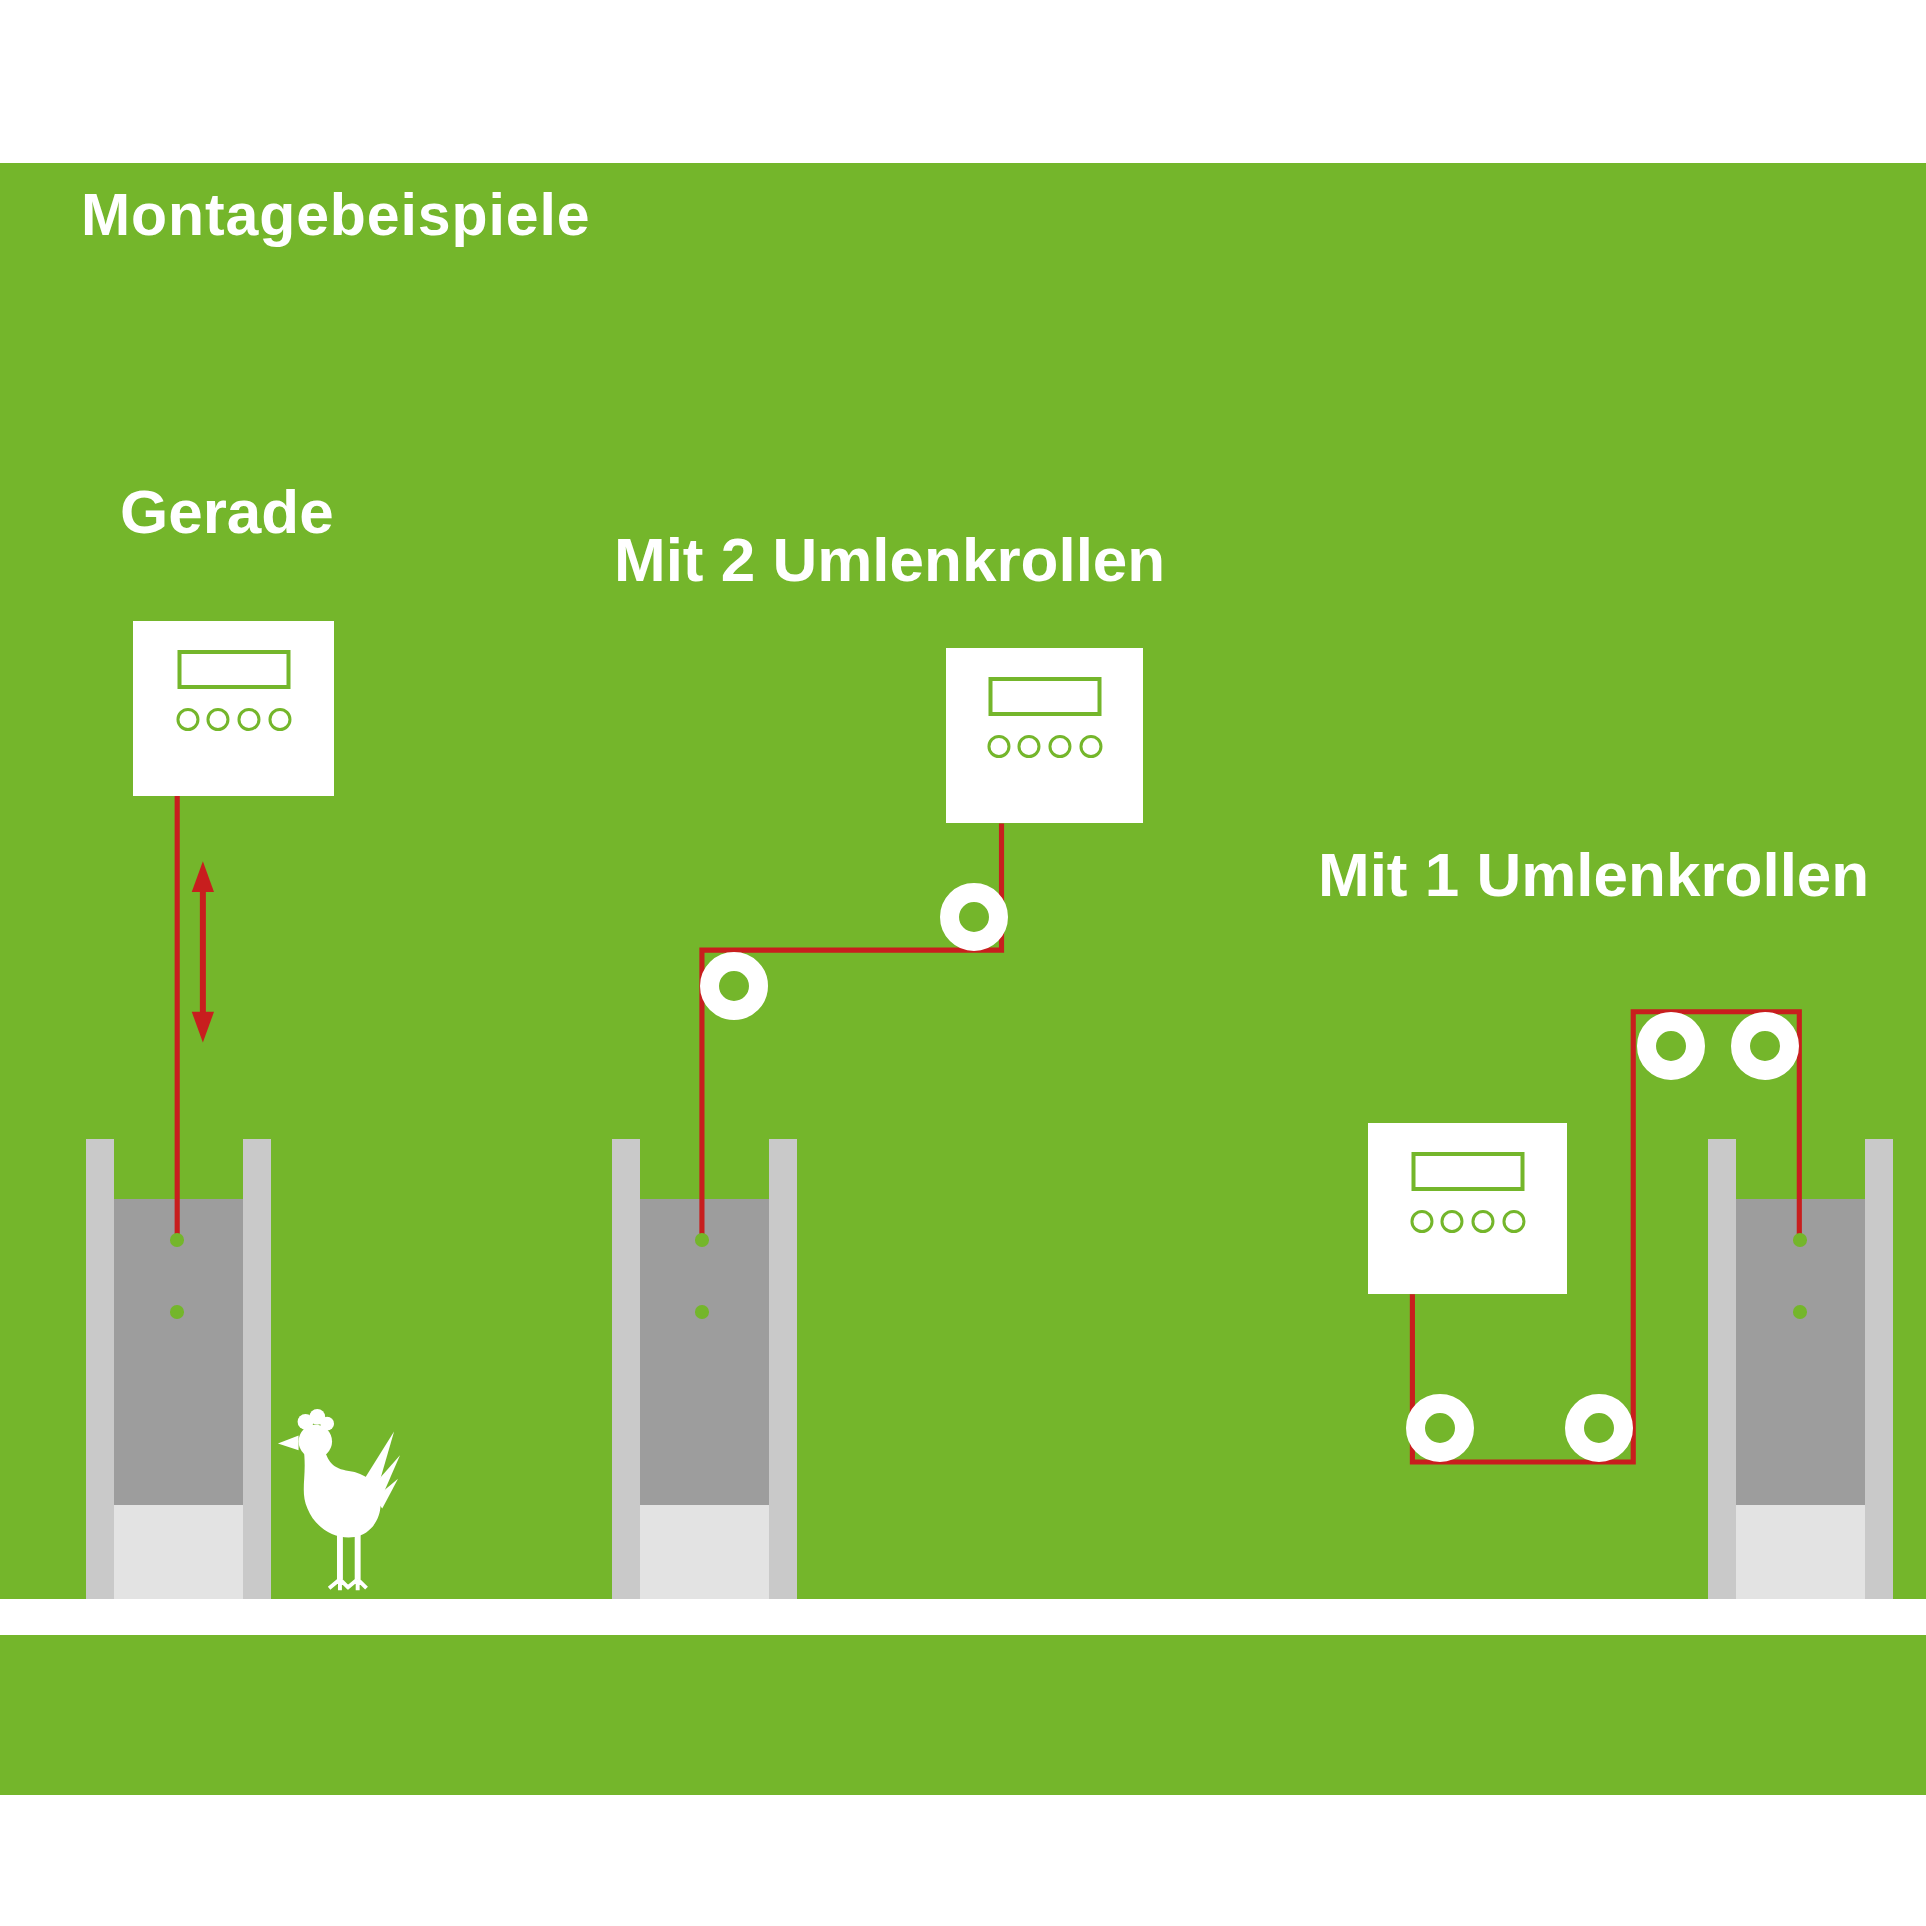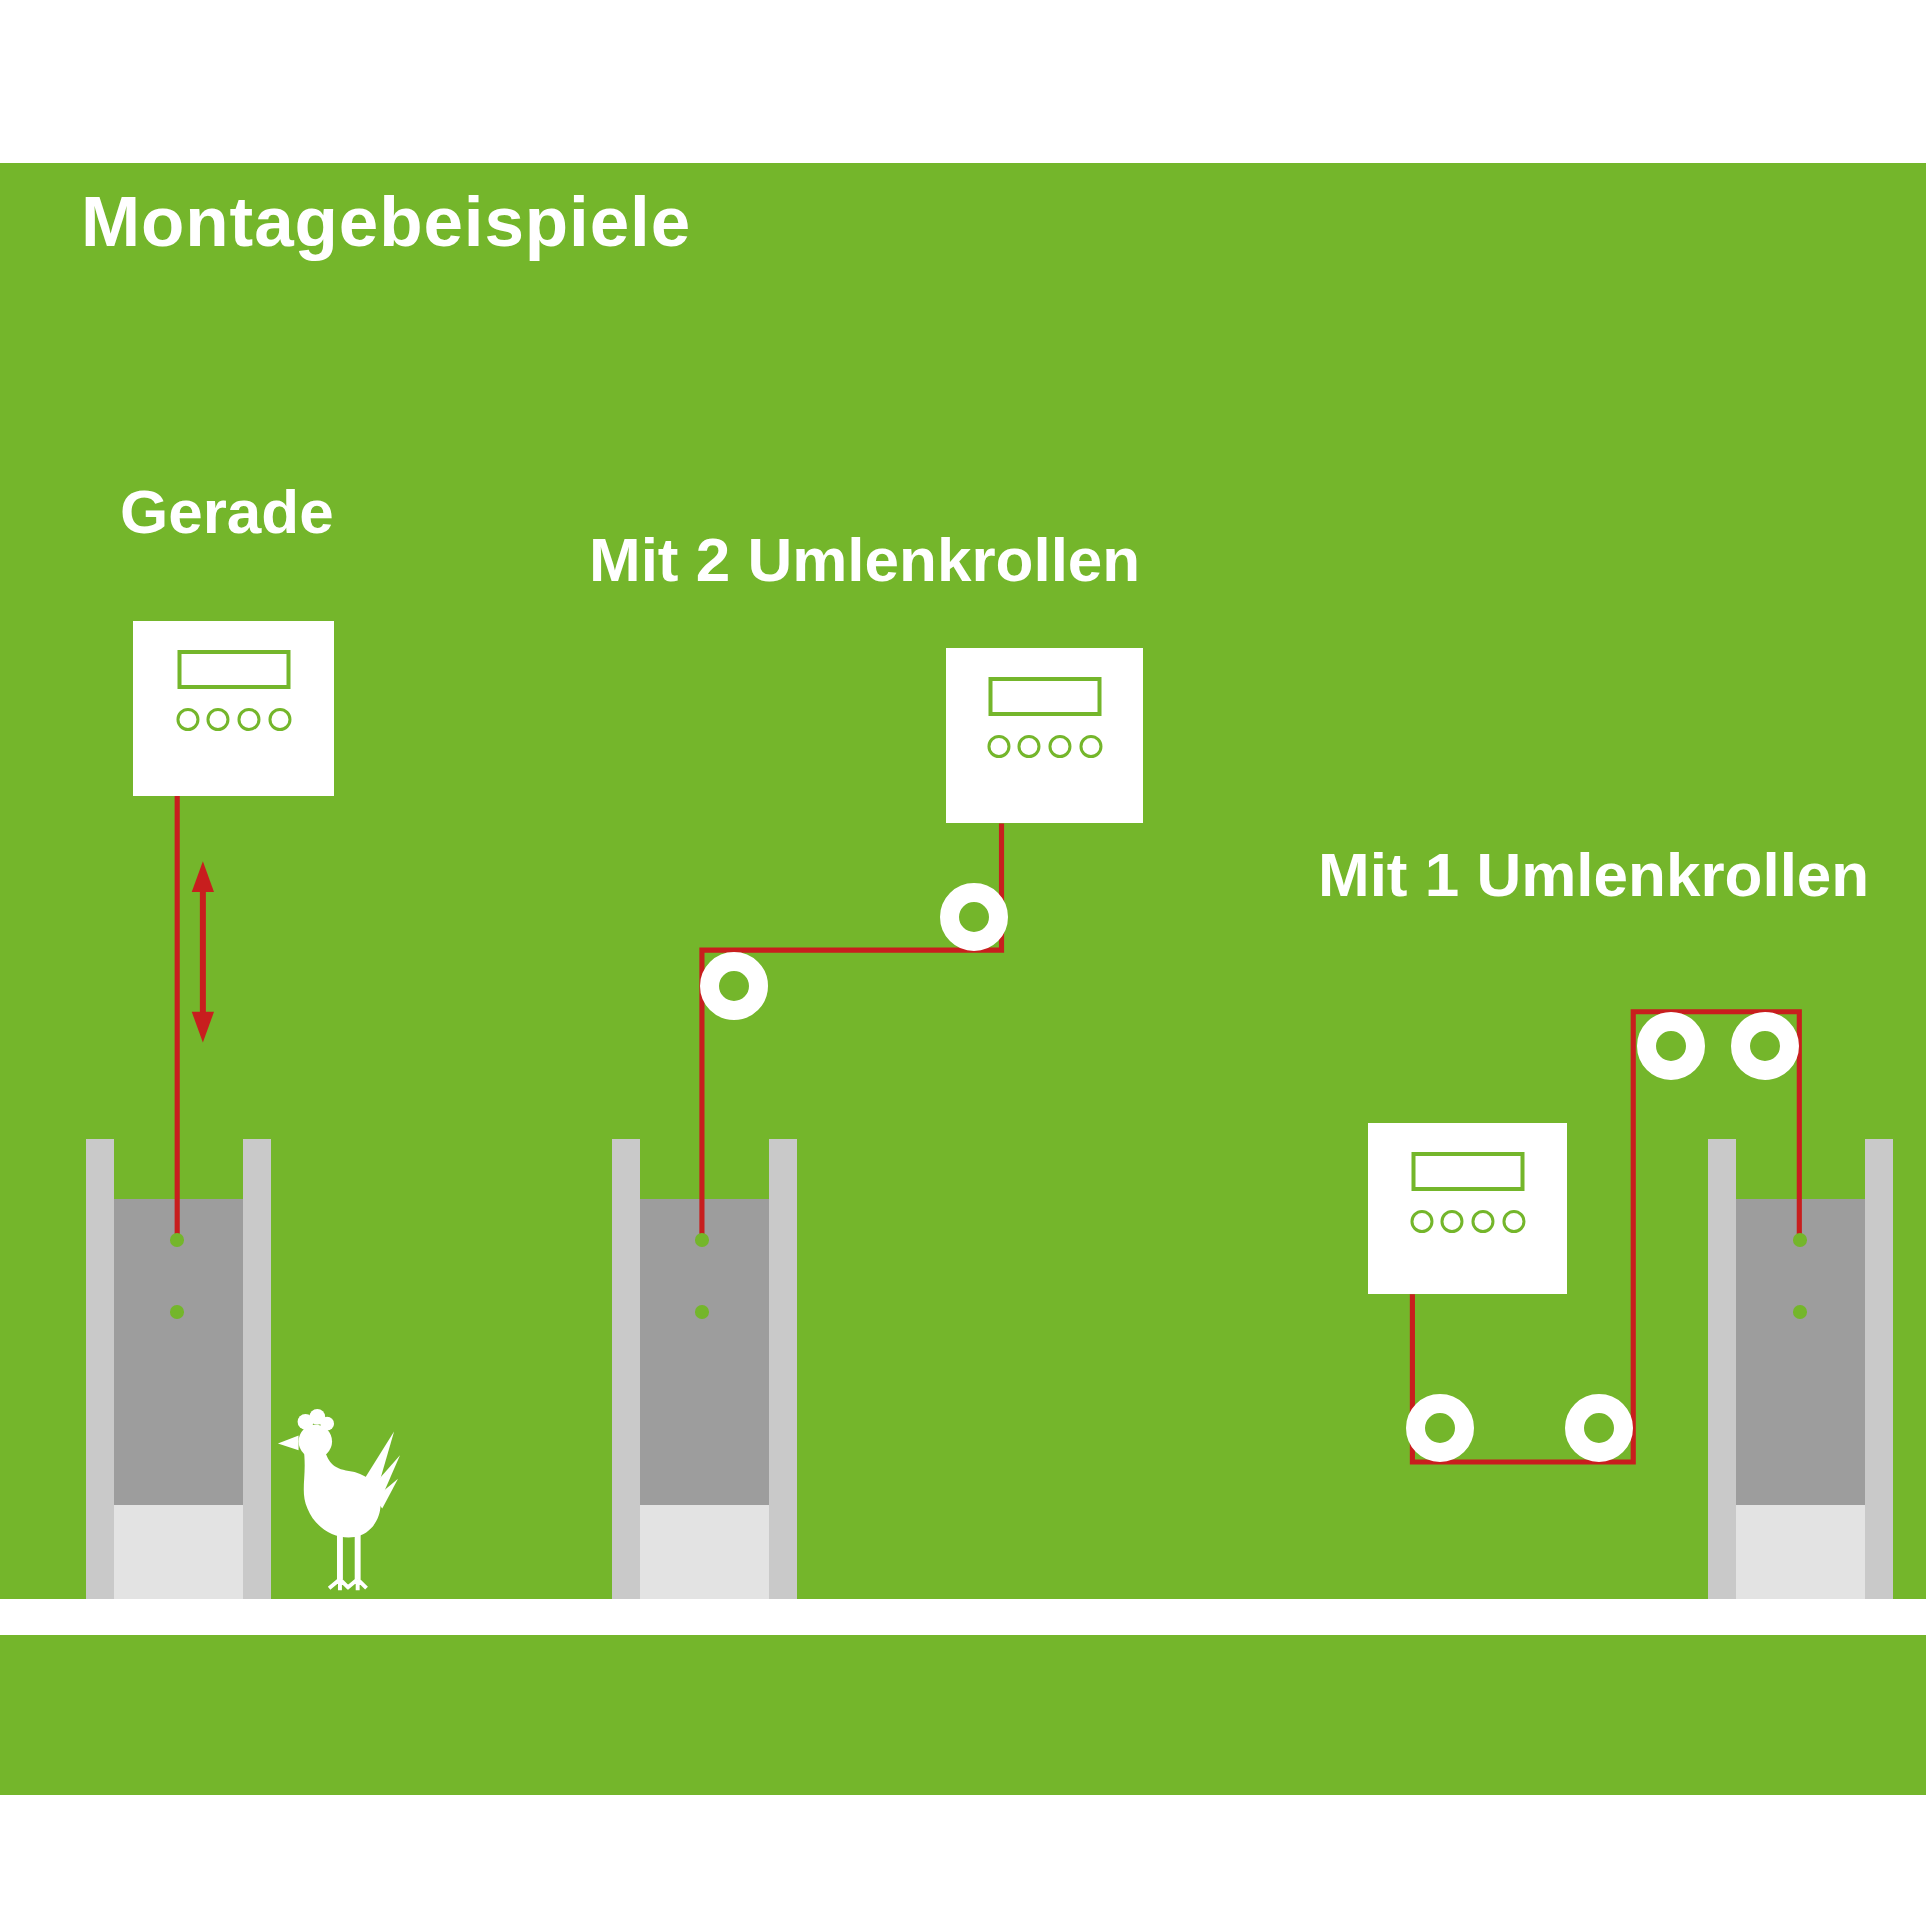--- a/index.html
+++ b/index.html
@@ -2,28 +2,28 @@
 <html style="font-size:13.7px"><head>
 <meta charset="utf-8">
 <style>
   html,body{margin:0;padding:0;background:#fff;}
   .canvas{
     position:relative;width:1926px;height:1926px;background:#ffffff;
     font-family:"Liberation Sans","DejaVu Sans",sans-serif;overflow:hidden;
   }
   .green-bg{position:absolute;left:0;top:163px;width:1926px;height:1632px;background:#74b62b;}
   .title{
-    position:absolute;left:81px;top:181px;color:#ffffff;font-size:71px;font-weight:bold;
+    position:absolute;left:81px;top:181px;color:#ffffff;font-size:59px;font-weight:bold;
     letter-spacing:0.9px;white-space:nowrap;
   }
   .example-label{
     position:absolute;color:#ffffff;font-size:62px;font-weight:bold;white-space:nowrap;
   }
   .label-1{left:120px;top:476px;}
-  .label-2{left:589px;top:524px;}
+  .label-2{left:614px;top:524px;}
   .label-3{left:1318px;top:839px;}
 
   
   .control-box{position:absolute;background:#ffffff;}
   .box-1{left:133px;top:621px;width:201px;height:175px;}
   .box-2{left:946px;top:648px;width:197px;height:175px;}
   .box-3{left:1368px;top:1123px;width:199px;height:171px;}
   .display{
     position:absolute;left:50%;transform:translateX(-50%);top:29px;width:113px;height:39px;
     border:4.3px solid #74b62b;background:#ffffff;box-sizing:border-box;

